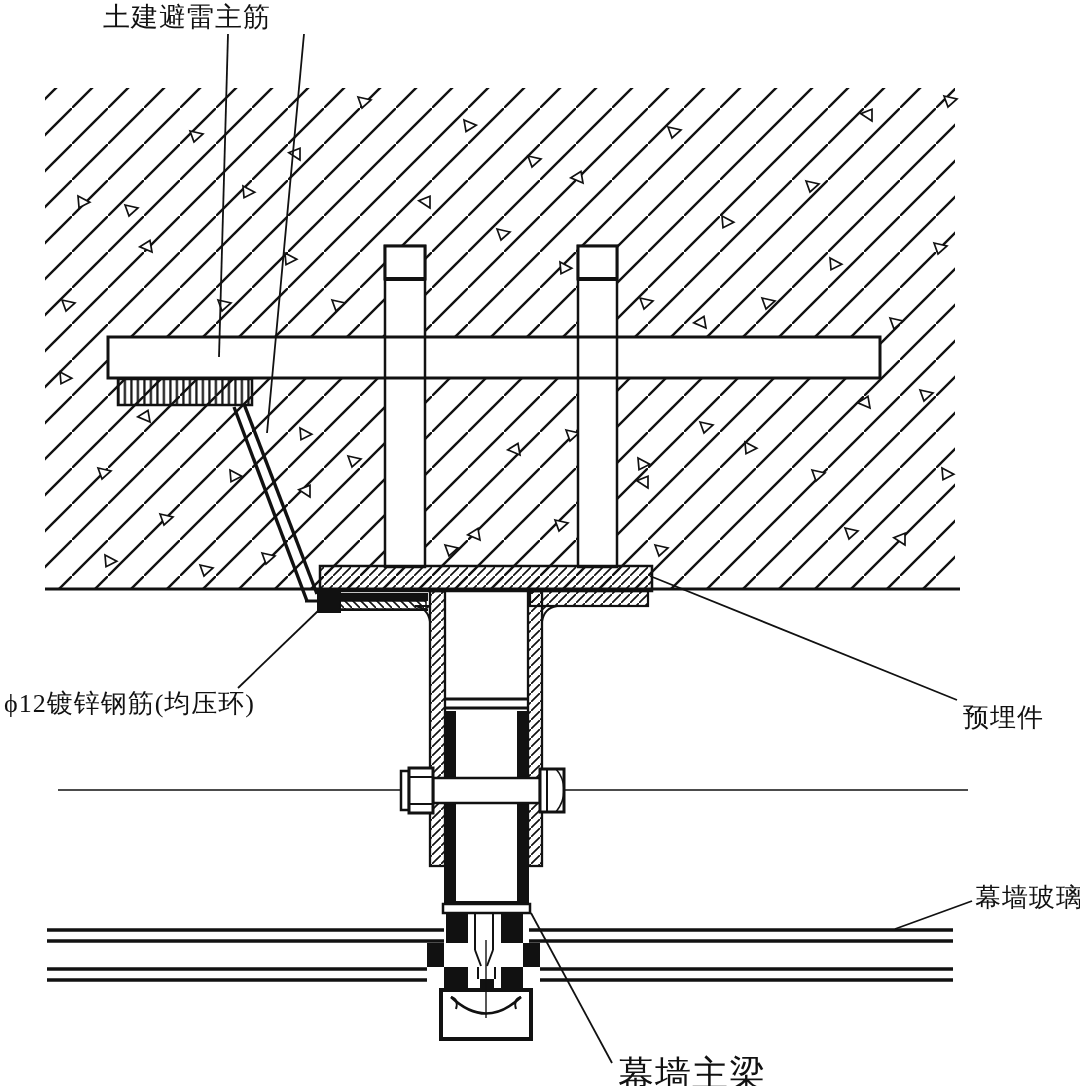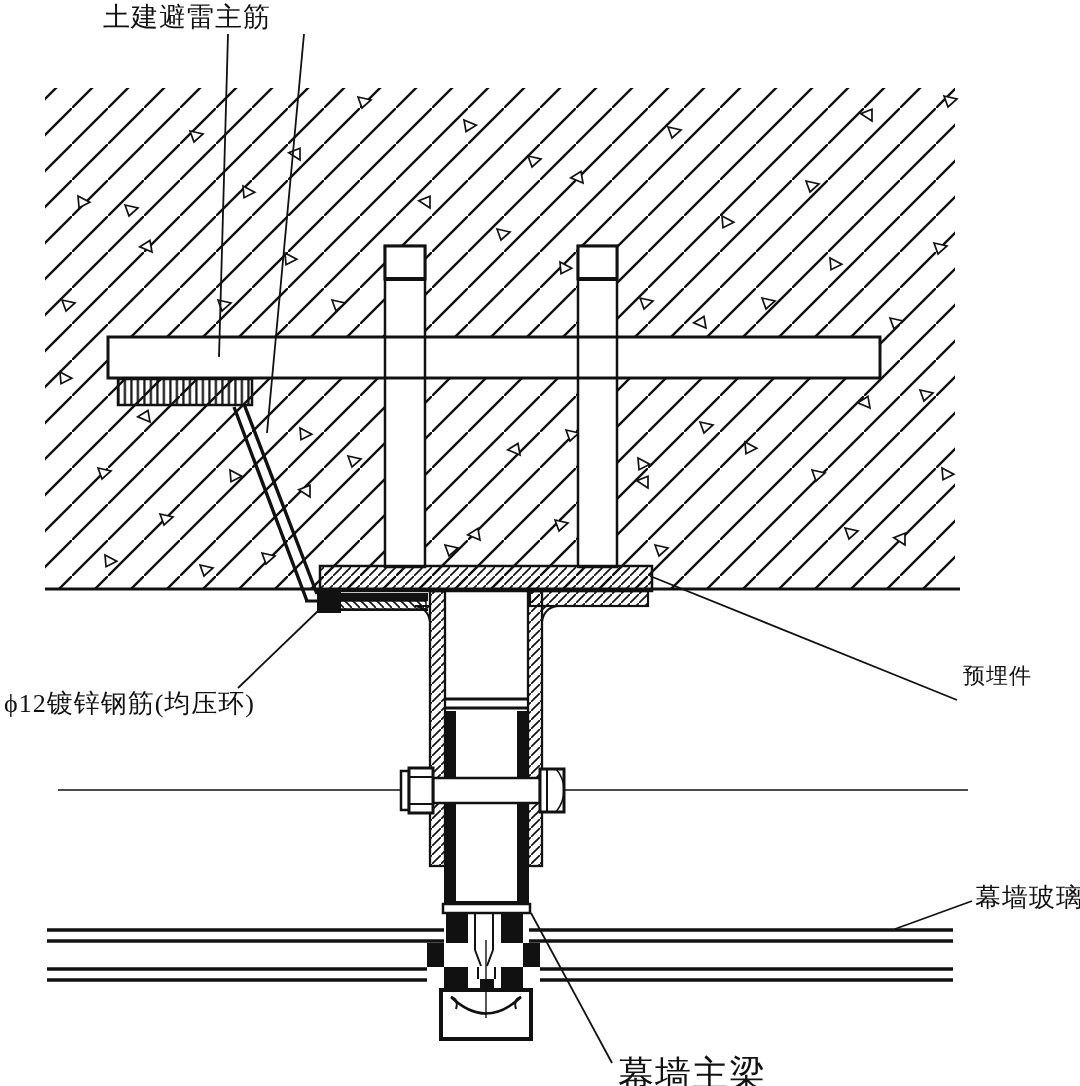--- a/index.html
+++ b/index.html
@@ -206,17 +206,17 @@
     <line x1="304" y1="34" x2="267" y2="433"></line>
     <line x1="238" y1="688" x2="319" y2="610"></line>
     <line x1="650" y1="576" x2="957" y2="700"></line>
     <line x1="895" y1="929" x2="972" y2="901"></line>
     <line x1="531" y1="913" x2="612" y2="1063"></line>
   </g>
 </svg>
 
 <div class="lbl" style="left:103px;top:3px;font-size:27px">土建避雷主筋</div>
 <div class="lbl" style="left:4px;top:690px;font-size:26px">ϕ12镀锌钢筋(均压环)</div>
-<div class="lbl" style="left:963px;top:664px;font-size:22px">预埋件</div>
+<div class="lbl" style="left:963px;top:704px;font-size:26px">预埋件</div>
 <div class="lbl" style="left:975px;top:884px;font-size:26px">幕墙玻璃</div>
 <div class="lbl" style="left:618px;top:1055px;font-size:36px">幕墙主梁</div>
 
 </div>
 
 </body></html>

